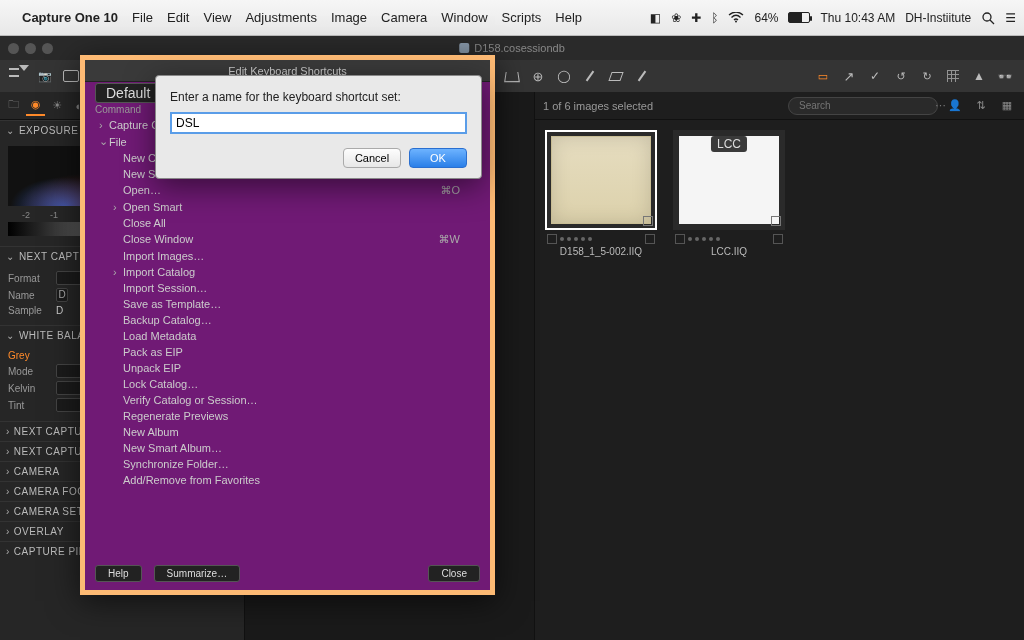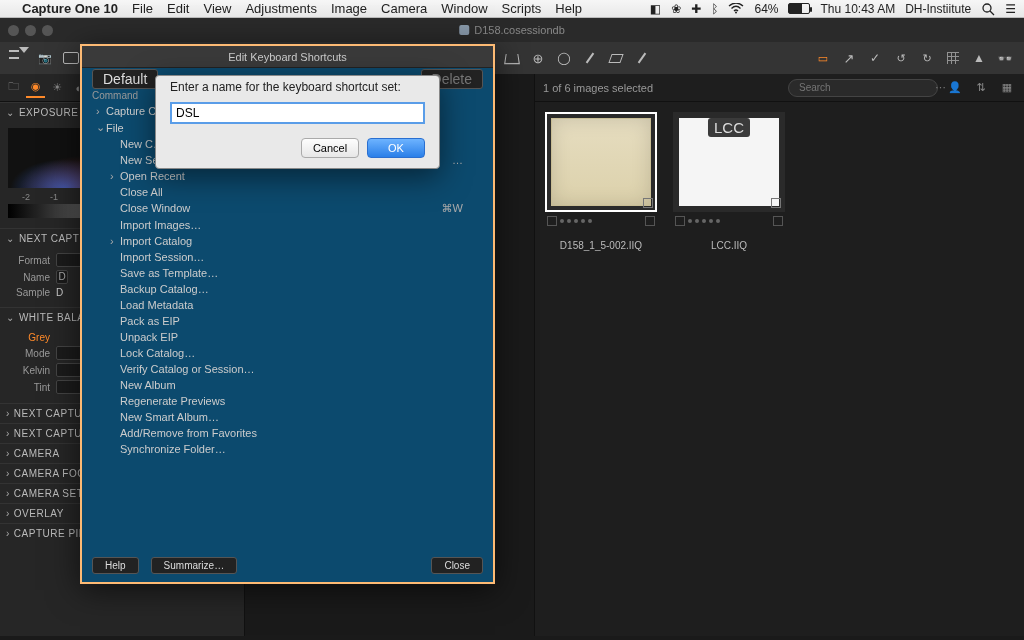--- a/index.html
+++ b/index.html
@@ -1,19 +1,19 @@
 <!DOCTYPE html>
 <html><head>
 <meta charset="utf-8">
 <style>
 * { margin: 0; padding: 0; box-sizing: border-box; font-family: -apple-system, "Helvetica Neue", Arial, sans-serif; }
 body { width: 1024px; height: 640px; background: #1a1a1a; color: #ccc; font-size: 11px; overflow: hidden; position: relative; }
 
 
-.menubar { height: 18px; background: linear-gradient(#f6f6f6,#e8e8e8); color: #222; display: flex; align-items: center; padding: 0 8px; gap: 14px; font-size: 13px; border-bottom: 1px solid #bbb; }
+.menubar { height: 36px; background: linear-gradient(#f6f6f6,#e8e8e8); color: #222; display: flex; align-items: center; padding: 0 8px; gap: 14px; font-size: 13px; border-bottom: 1px solid #bbb; }
 .menubar .apple { font-size: 14px; }
 .menubar .appname { font-weight: 700; }
 .menubar .spacer { flex: 1; }
 .menubar .right { display: flex; align-items: center; gap: 10px; font-size: 12px; }
 .menubar .right span { display: inline-flex; align-items: center; }
 .battery { display:inline-block; width:22px; height:11px; border:1px solid #222; border-radius:2px; position:relative; }
 .battery::after { content:""; position:absolute; right:-3px; top:3px; width:2px; height:5px; background:#222; border-radius:1px;}
 .battery i { display:block; height:100%; width:64%; background:#222; }
 
 
@@ -59,21 +59,21 @@
 .workspace { display:flex; height: calc(100% - 22px - 24px - 32px); }
 .leftpane { width: 245px; background:#262626; border-right:1px solid #111; display:flex; flex-direction:column; overflow:hidden;}
 .tooltabs { height:28px; display:flex; align-items:center; gap:2px; padding:0 4px; border-bottom:1px solid #111;}
 .tooltabs .t { width:22px; height:20px; display:inline-flex; align-items:center; justify-content:center; color:#888; }
 .tooltabs .t.active { color:#ff8a2a; border-bottom:2px solid #ff8a2a;}
 .section { border-top:1px solid #333; }
 .section .hd { display:flex; align-items:center; gap:4px; padding:4px 6px; font-size:10px; letter-spacing:.5px; color:#bbb; text-transform:uppercase;}
 .section .hd .chev { color:#aaa;}
 .section .body { padding:2px 8px 6px 8px; font-size:10px; color:#aaa;}
 .row { display:flex; align-items:center; gap:6px; margin:3px 0;}
-.row .lbl { width:42px; text-align:right; color:#999;}
+.row .lbl { width:42px; text-align:left; color:#999;}
 .row .lbl.orange { color:#ff8a2a;}
 .row .fld { flex:1; height:14px; background:#1b1b1b; border:1px solid #444; border-radius:2px;}
 .histo { width:100%; height:60px; background:#111; position:relative; margin:4px 0; overflow:hidden;}
 .histo .curve { position:absolute; bottom:0; left:0; width:100%; height:100%; background:
   radial-gradient(ellipse 40% 80% at 25% 100%, rgba(60,120,255,.6), transparent 60%),
   radial-gradient(ellipse 30% 70% at 55% 100%, rgba(80,220,120,.5), transparent 60%),
   radial-gradient(ellipse 50% 90% at 35% 100%, rgba(255,80,80,.4), transparent 60%);}
 .expscale { height:14px; background:linear-gradient(90deg,#000,#888,#fff); position:relative; margin:2px 0 4px;}
 .expscale .marker{position:absolute;top:-2px;left:40%;width:6px;height:18px;background:#ff8a2a;}
 
@@ -86,48 +86,48 @@
 .searchbox { width:150px; height:18px; background:#2a2a2a; border:1px solid #444; border-radius:9px; display:flex; align-items:center; padding:0 6px; gap:4px;}
 .searchbox input { flex:1; background:transparent; border:0; outline:0; color:#ccc; font-size:10px;}
 .browbar .uic { width:18px; height:18px; color:#888; display:inline-flex; align-items:center; justify-content:center;}
 .thumbs { padding:10px; display:flex; gap:16px;}
 .thumb { width:112px; }
 .thumb .frame { width:112px; height:100px; background:#2a2a2a; border:2px solid transparent; position:relative; }
 .thumb.selected .frame { border-color:#fff; }
 .thumb .img { position:absolute; inset:4px; background:#d9cfa8; }
 .thumb .img.paper { background:linear-gradient(#e6ddc0,#dcd1ab); box-shadow:inset 0 0 0 1px #c8bd94, inset 0 0 20px rgba(0,0,0,.15);}
 .thumb .img.white { background:#f5f5f5;}
-.thumb .badge { position:absolute; top:4px; left:50%; transform:translateX(-50%); background:#3a3a3a; color:#ddd; font-size:15px; padding:1px 6px; border-radius:3px;}
+.thumb .badge { position:absolute; top:4px; left:50%; transform:translateX(-50%); background:#3a3a3a; color:#ddd; font-size:12px; padding:1px 6px; border-radius:3px;}
 .thumb .rating { display:flex; gap:3px; margin:4px 2px 2px; align-items:center;}
 .thumb .rating b{width:4px;height:4px;border-radius:50%;background:#666;display:block;}
 .thumb .rating .box{width:10px;height:10px;border:1px solid #555;margin-left:auto;}
-.thumb .cap { text-align:center; font-size:10px; color:#bbb; margin-top:14px;}
+.thumb .cap { text-align:center; font-size:10px; color:#bbb; margin-top:2px;}
 .thumb .corner{position:absolute;bottom:2px;right:2px;width:10px;height:10px;border:1px solid #777;}
 .thumb .rating .chk{width:10px;height:10px;border:1px solid #555;}
 
 
-.kbmodal { position:absolute; left:80px; top:44px; width:415px; height:540px; background:#0c4a6e; border:2px solid #fdba74; box-shadow:0 6px 30px rgba(0,0,0,.6); z-index:40; color:#ccc; font-size:11px;}
+.kbmodal { position:absolute; left:80px; top:55px; width:415px; height:540px; background:#701a75; border:5px solid #fdba74; box-shadow:0 6px 30px rgba(0,0,0,.6); z-index:40; color:#ccc; font-size:11px;}
 .kbmodal .titlebar { height:22px; background:#3a3a3a; text-align:center; line-height:22px; font-size:11px; border-bottom:1px solid #222;}
 .kbmodal .bar2 { height:22px; display:flex; align-items:center; padding:0 10px; gap:8px;}
 .kbmodal .bar2 .btn { background:#222; border:1px solid #555; border-radius:3px; padding:1px 10px; font-size:14px; color:#ddd;}
 .kbmodal .bar2 .del { margin-left:auto; color:#777;}
 .kbmodal .cols { display:flex; padding:0 10px;}
 .kbmodal .colhdr { color:#999; font-size:10px;}
 .kbmodal .tree { padding:2px 10px 8px 14px;}
 .kbmodal .tree .node { display:flex; align-items:center; padding:2px 0; }
 .kbmodal .tree .node .arr{ width:10px; color:#aaa;}
 .kbmodal .tree .leaf { padding:2px 0 2px 24px; display:flex;}
 .kbmodal .tree .leaf .sc { margin-left:auto; color:#aaa; padding-right:20px;}
 .kbmodal .foot { position:absolute; bottom:8px; left:10px; right:10px; display:flex; align-items:center;}
 .kbmodal .foot .btn { background:#222; border:1px solid #555; border-radius:3px; padding:2px 12px; font-size:10px; color:#ddd;}
 .kbmodal .foot .gap { width:12px;}
 .kbmodal .foot .flex{flex:1;}
 
 
-.namedlg { position:absolute; left:155px; top:75px; width:285px; background:#e9e9e9; border:1px solid #888; border-radius:4px; box-shadow:0 8px 30px rgba(0,0,0,.5); z-index:60; padding:4px 14px 10px; color:#222; font-size:12px;}
+.namedlg { position:absolute; left:155px; top:75px; width:327px; background:#e9e9e9; border:1px solid #888; border-radius:4px; box-shadow:0 8px 30px rgba(0,0,0,.5); z-index:60; padding:14px 14px 10px; color:#222; font-size:12px;}
 .namedlg .prompt { margin-bottom:8px; }
 .namedlg input[type=text]{ width:100%; height:22px; border:2px solid #5a9de8; border-radius:0; padding:0 4px; font-size:12px; outline:none; background:#fff;}
 .namedlg .btns { display:flex; justify-content:flex-end; gap:8px; margin-top:14px;}
 .namedlg .btns button { width:58px; height:20px; font-size:11px; border-radius:4px; border:1px solid #aaa; background:linear-gradient(#fdfdfd,#e7e7e7); cursor:pointer;}
 .namedlg .btns button.ok { background:linear-gradient(#6db3ff,#2a7fe8); color:#fff; border-color:#2a6fd0;}
 
 svg { display:block; }
 </style>
 </head>
 <body>
@@ -425,23 +425,27 @@
       </div>
     <div id="kb-leaves">
         <div class="leaf">
           <span>New C…</span>
           <span class="sc"></span>
         </div>
         <div class="leaf">
           <span>New Se……</span>
           <span class="sc">…</span>
         </div>
+        <div class="leaf">
+          <span>Open…</span>
+          <span class="sc">⌘O</span>
+        </div>
         <div class="node" style="padding-left: 14px;">
           <span class="arr">›</span>
-          <span>Open Recent</span>
+          <span>Open Smart</span>
         </div>
         <div class="leaf">
           <span>Close All</span>
           <span class="sc"></span>
         </div>
         <div class="leaf">
           <span>Close Window</span>
           <span class="sc">⌘W</span>
         </div>
         <div class="leaf">
@@ -478,37 +482,37 @@
         </div>
         <div class="leaf">
           <span>Lock Catalog…</span>
           <span class="sc"></span>
         </div>
         <div class="leaf">
           <span>Verify Catalog or Session…</span>
           <span class="sc"></span>
         </div>
         <div class="leaf">
+          <span>Regenerate Previews</span>
+          <span class="sc"></span>
+        </div>
+        <div class="leaf">
           <span>New Album</span>
           <span class="sc"></span>
         </div>
         <div class="leaf">
-          <span>Regenerate Previews</span>
-          <span class="sc"></span>
-        </div>
-        <div class="leaf">
           <span>New Smart Album…</span>
           <span class="sc"></span>
         </div>
         <div class="leaf">
+          <span>Synchronize Folder…</span>
+          <span class="sc"></span>
+        </div>
+        <div class="leaf">
           <span>Add/Remove from Favorites</span>
-          <span class="sc"></span>
-        </div>
-        <div class="leaf">
-          <span>Synchronize Folder…</span>
           <span class="sc"></span>
         </div>
       </div>
   </div>
   <div class="foot">
     <span class="btn">Help</span>
     <span class="gap"></span>
     <span class="btn">Summarize…</span>
     <span class="flex"></span>
     <span class="btn">Close</span>

